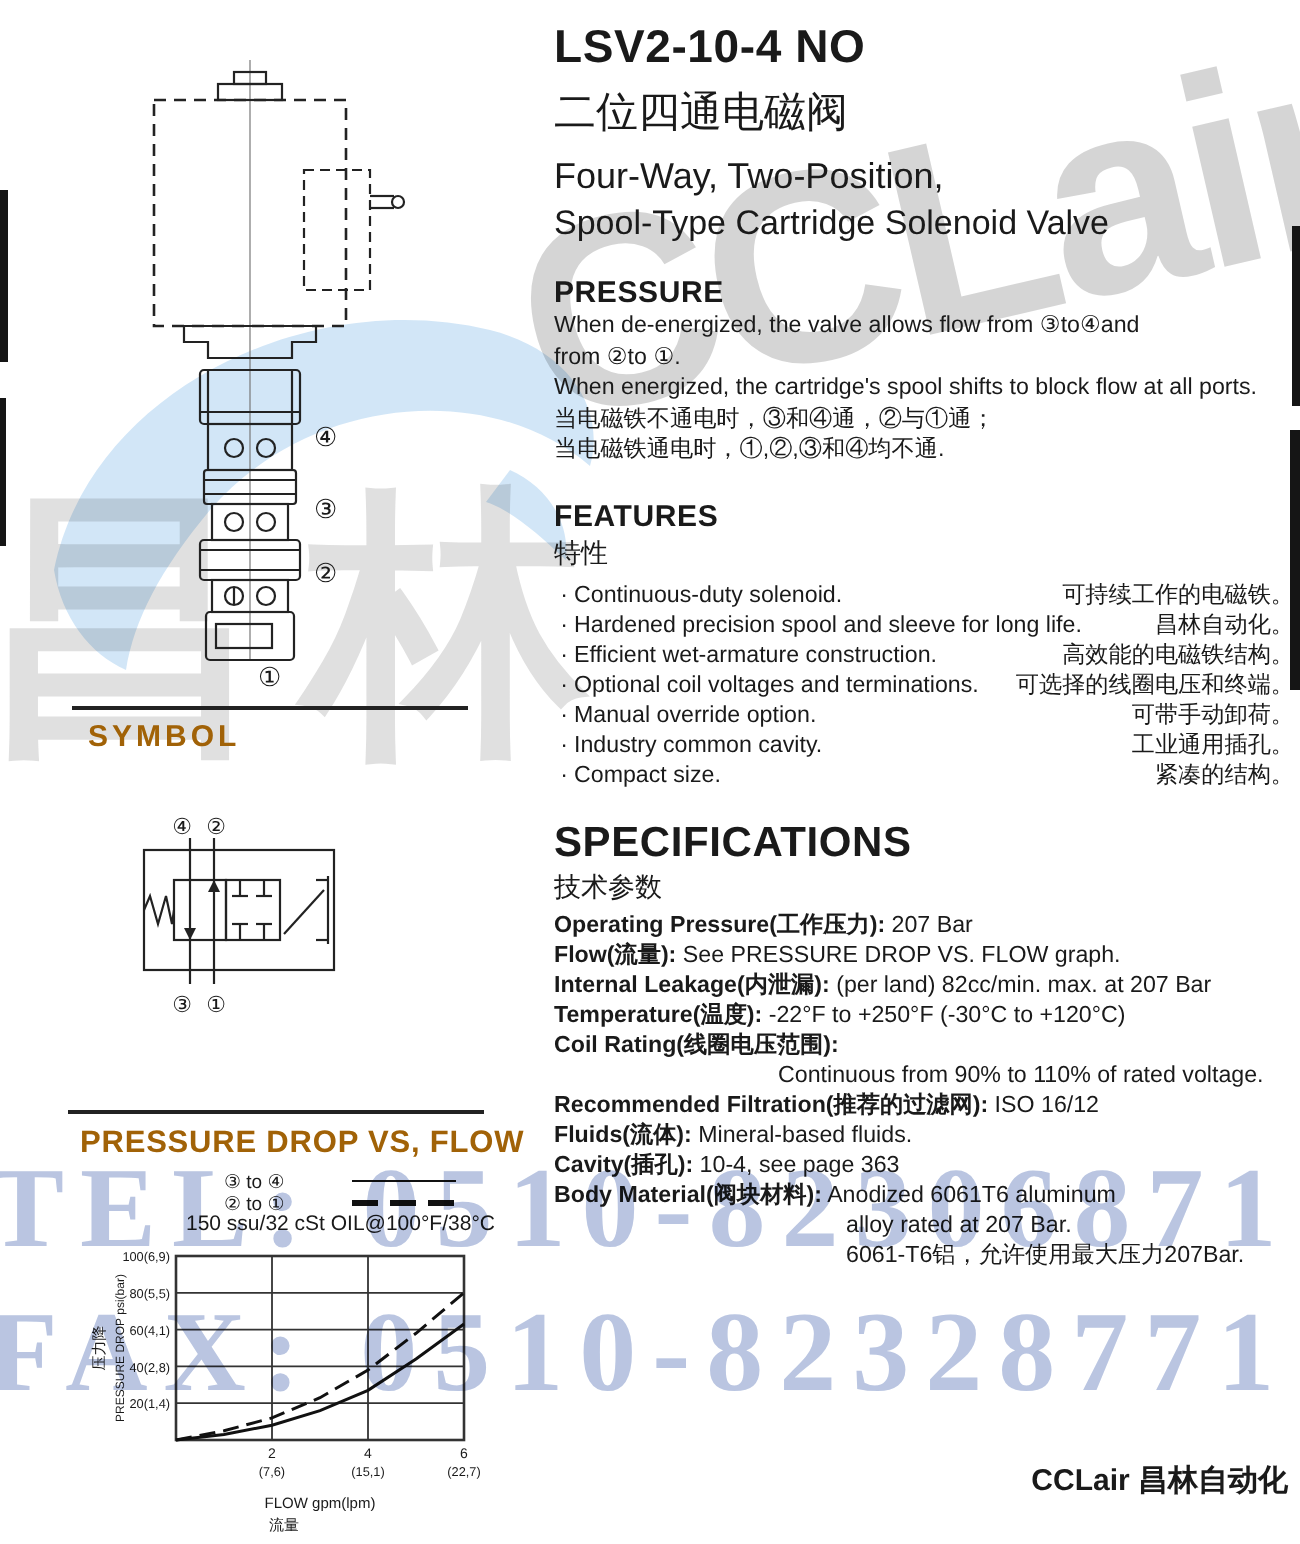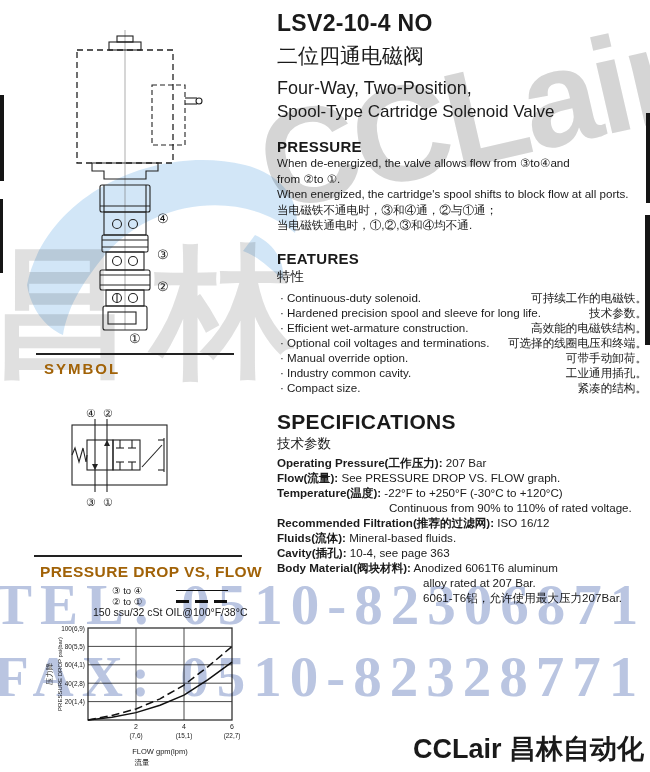--- a/index.html
+++ b/index.html
@@ -44,21 +44,21 @@
   .f-bullet{width:10px;text-align:center;flex:none;}
   .f-cn{margin-left:auto;text-align:right;}
   .h-spec{font-size:21px;font-weight:bold;margin-top:15px;letter-spacing:.3px;}
   .spec-list{margin-top:3px;}
   .spec-row{font-size:11.6px;line-height:1.29;}
   .spec-label{font-weight:bold;}
   .ind1{padding-left:112px;}
   .ind2{padding-left:66px;}
   .ind3{padding-left:146px;}
   
-  .footer-brand{position:absolute;right:6px;top:731px;font-size:27px;font-weight:bold;z-index:2;}
+  .footer-brand{position:absolute;right:6px;top:731px;font-size:15px;font-weight:bold;z-index:2;}
 </style>
 </head>
 <body>
 
 <div id="canvas">
 
   <svg class="wm wm-swoosh" width="320" height="240" viewBox="0 0 320 240">
     <path d="M 22,170 C 40,80 150,28 240,50 C 280,60 298,90 290,118 C 240,75 150,82 100,140 C 75,170 62,195 58,220 C 40,212 26,194 22,170 Z" fill="#b4d6f2"></path>
     <path d="M 250,120 C 268,128 280,145 278,165 C 262,150 250,140 238,136 Z" fill="#b4d6f2"></path>
   </svg>
@@ -233,21 +233,21 @@
     <div class="h-cn">特性</div>
     <div class="feat-list">
       <div class="feat-row">
           <span class="f-bullet">·</span>
           <span class="f-en">Continuous-duty solenoid.</span>
           <span class="f-cn">可持续工作的电磁铁。</span>
         </div>
       <div class="feat-row">
           <span class="f-bullet">·</span>
           <span class="f-en">Hardened precision spool and sleeve for long life.</span>
-          <span class="f-cn">技术参数。</span>
+          <span class="f-cn">昌林自动化。</span>
         </div>
       <div class="feat-row">
           <span class="f-bullet">·</span>
           <span class="f-en">Efficient wet-armature construction.</span>
           <span class="f-cn">高效能的电磁铁结构。</span>
         </div>
       <div class="feat-row">
           <span class="f-bullet">·</span>
           <span class="f-en">Optional coil voltages and terminations.</span>
           <span class="f-cn">可选择的线圈电压和终端。</span>
@@ -267,21 +267,23 @@
           <span class="f-en">Compact size.</span>
           <span class="f-cn">紧凑的结构。</span>
         </div>
     </div>
 
     <div class="h-spec">SPECIFICATIONS</div>
     <div class="h-cn">技术参数</div>
     <div class="spec-list">
       <div class="spec-row"><span class="spec-label">Operating Pressure(工作压力):</span><span> 207 Bar</span></div>
       <div class="spec-row"><span class="spec-label">Flow(流量):</span><span> See PRESSURE DROP VS. FLOW graph.</span></div>
+      <div class="spec-row"><span class="spec-label">Internal Leakage(内泄漏):</span><span> (per land) 82cc/min. max. at 207 Bar</span></div>
       <div class="spec-row"><span class="spec-label">Temperature(温度):</span><span> -22°F to +250°F (-30°C to +120°C)</span></div>
+      <div class="spec-row"><span class="spec-label">Coil Rating(线圈电压范围):</span><span></span></div>
       <div class="spec-row ind1"><span>Continuous from 90% to 110% of rated voltage.</span></div>
       <div class="spec-row"><span class="spec-label">Recommended Filtration(推荐的过滤网):</span><span> ISO 16/12</span></div>
       <div class="spec-row"><span class="spec-label">Fluids(流体):</span><span> Mineral-based fluids.</span></div>
       <div class="spec-row"><span class="spec-label">Cavity(插孔):</span><span> 10-4, see page 363</span></div>
       <div class="spec-row"><span class="spec-label">Body Material(阀块材料):</span><span> Anodized 6061T6 aluminum</span></div>
       <div class="spec-row ind3"><span>alloy rated at 207 Bar.</span></div>
       <div class="spec-row ind3"><span>6061-T6铝，允许使用最大压力207Bar.</span></div>
     </div>
   </div>
 

